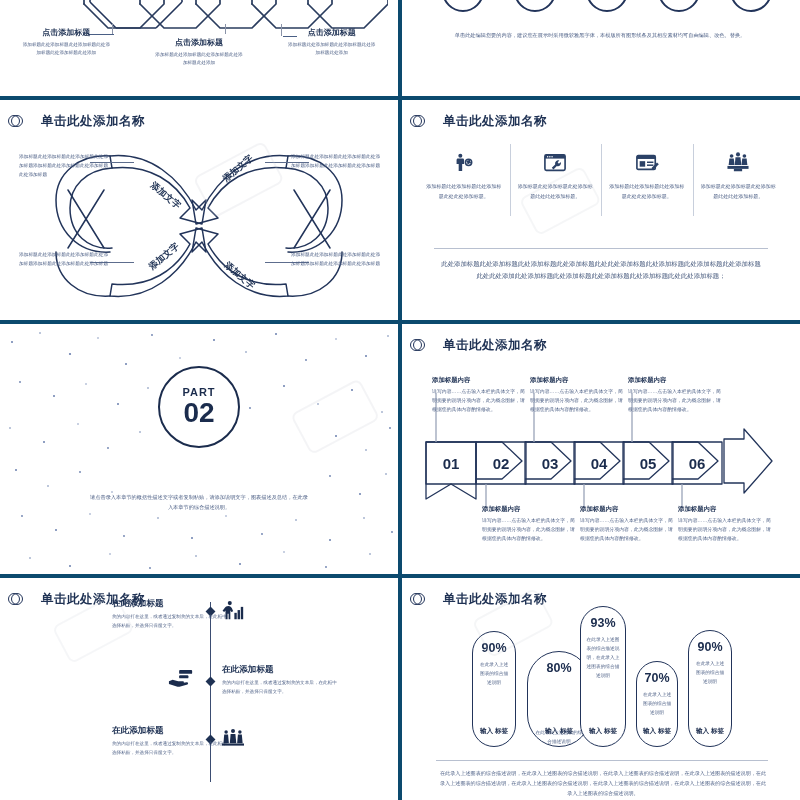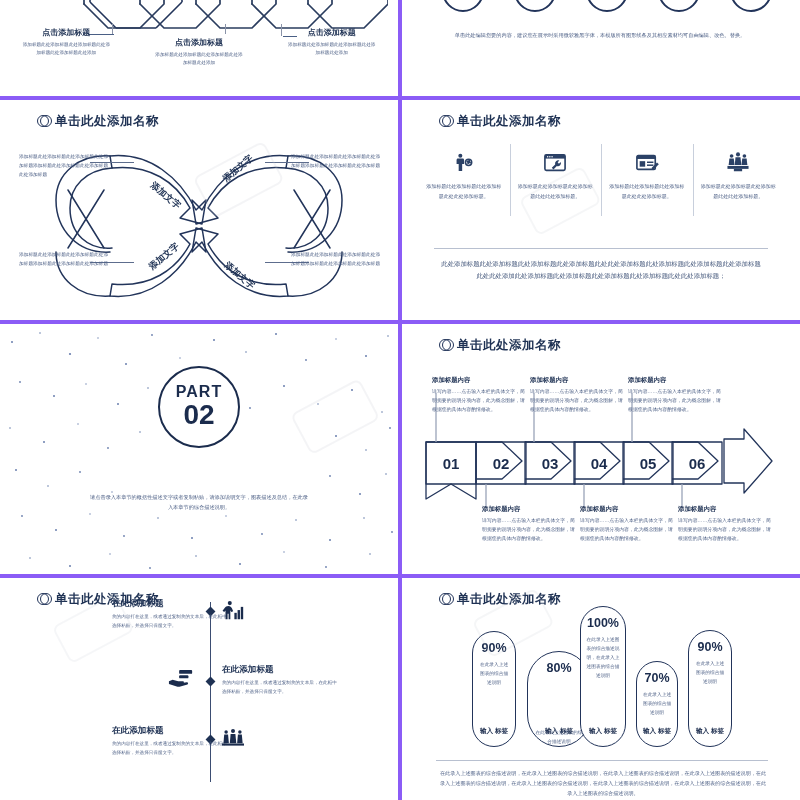--- a/index.html
+++ b/index.html
@@ -8,31 +8,31 @@
     background: #e9eaec;
     font-family: "Liberation Sans", "DejaVu Sans", sans-serif;
     overflow: hidden;
   }
   .grid {
     width: 800px; height: 800px;
     display: grid;
     grid-template-columns: 398px 398px;
     grid-template-rows: 96px 220px 250px 230px 40px;
     gap: 4px 4px;
-    background: #8b5cf6;
+    background: #0c4a6e;
   }
   .slide {
     background: #ffffff;
     position: relative;
     overflow: hidden;
   }
   
   .sl-head {
-    display: flex; align-items: center; gap: 3px;
-    padding: 13px 0 0 37px;
+    display: flex; align-items: center; gap: 18px;
+    padding: 13px 0 0 8px;
   }
   .ring-icon { width: 15px; height: 15px; position: relative; flex: 0 0 auto; }
   .ring-icon i {
     position: absolute; border: 1.5px solid #22345a; border-radius: 50%;
     width: 12px; height: 12px; top: 1px;
   }
   .ring-icon i.a { left: 0; }
   .ring-icon i.b { left: 3px; }
   .sl-title {
     font-size: 12.5px; font-weight: bold; color: #1f3254; letter-spacing: .5px;
@@ -72,21 +72,21 @@
             font-size: 6.4px; color: #3d5176; line-height: 1.95; }
 
   
   .speck { position: absolute; inset: 0; }
   .partcircle {
     position: absolute; left: 50%; top: 42px; transform: translateX(-50%);
     width: 82px; height: 82px; border: 2.6px solid #1b2c4d; border-radius: 50%;
     display: flex; flex-direction: column; align-items: center; justify-content: center;
     background: #fff;
   }
-  .partcircle .pw { font-size: 16px; font-weight: bold; color: #1b2c4d; letter-spacing: 1px; line-height: 1; }
+  .partcircle .pw { font-size: 11px; font-weight: bold; color: #1b2c4d; letter-spacing: 1px; line-height: 1; }
   .partcircle .pn { font-size: 28px; font-weight: bold; color: #1b2c4d; line-height: 1.05; }
   .part-h { position: absolute; left: 0; top: 138px; width: 398px; text-align: center;
             font-size: 17px; font-weight: bold; color: #1b2c4d; letter-spacing: 1px; }
   .part-p { position: absolute; left: 90px; top: 168px; width: 218px; text-align: center;
             font-size: 5.2px; color: #4c5f85; line-height: 2; }
 
   
   .ribbon-area { position: absolute; top: 55px; left: 22px; width: 352px; height: 170px; }
   .ribbon-txt { position: absolute; width: 96px; }
   .ribbon-txt h5 { font-size: 6.4px; font-weight: bold; color: #1f3254; margin-bottom: 2px; }
@@ -595,21 +595,21 @@
         <span class="clabel">输入
 标签</span>
       </div>
       <div class="capsule" style="left:75px; top:53px; width:64px; height:96px;gap:48px;">
         <span class="pct">80%</span>
         <span class="cdesc">在此录入上述图表的综合描述说明</span>
         <span class="clabel">输入
 标签</span>
       </div>
       <div class="capsule" style="left:128px; top:8px; width:46px; height:141px;">
-        <span class="pct">100%</span>
+        <span class="pct">93%</span>
         <span class="cdesc">在此录入上述图表的综合描述说明，在此录入上述图表的综合描述说明</span>
         <span class="clabel">输入
 标签</span>
       </div>
       <div class="capsule" style="left:184px; top:63px; width:42px; height:86px;">
         <span class="pct">70%</span>
         <span class="cdesc">在此录入上述图表的综合描述说明</span>
         <span class="clabel">输入
 标签</span>
       </div>

